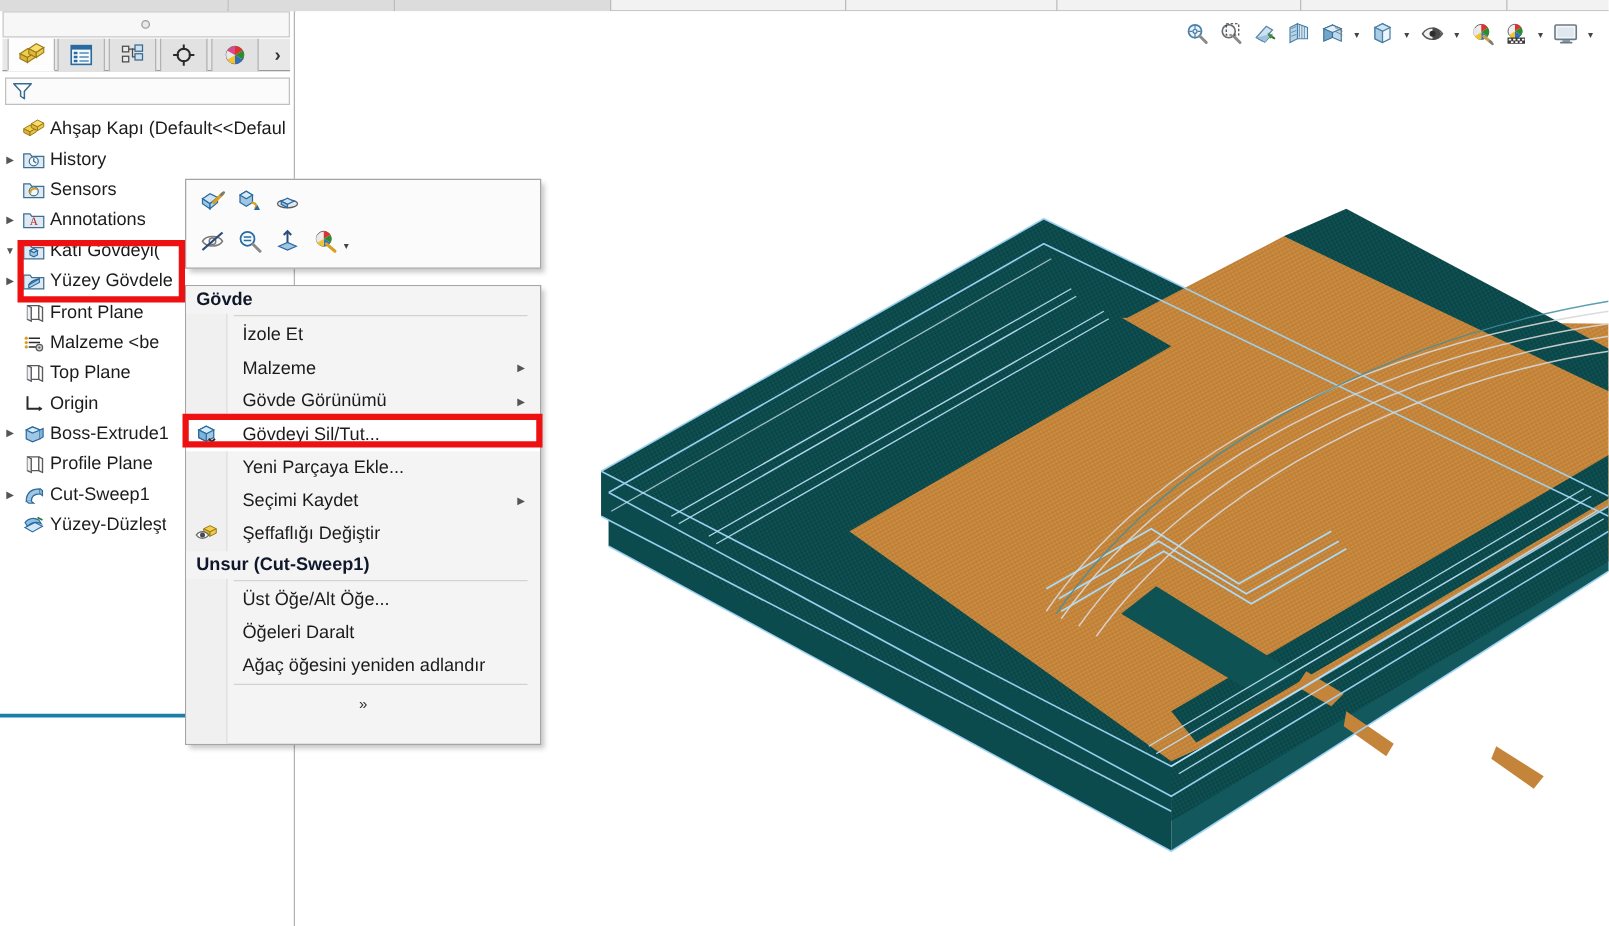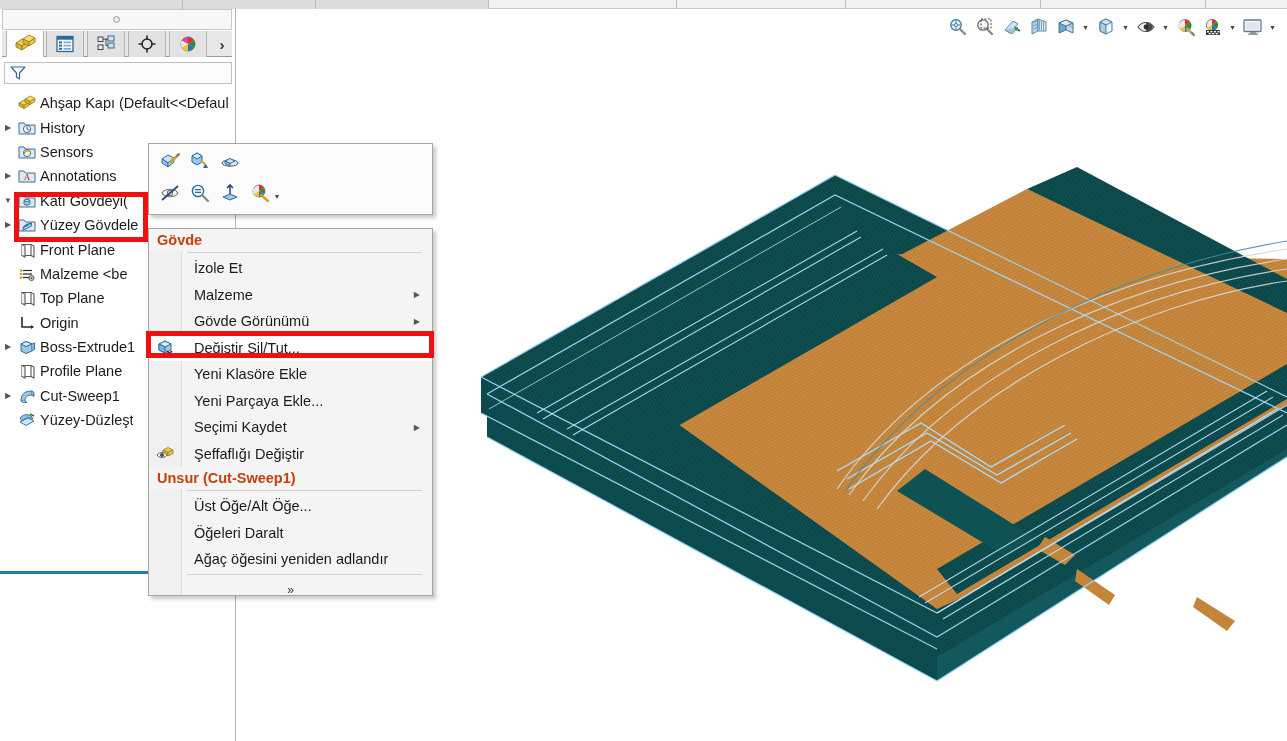--- a/index.html
+++ b/index.html
@@ -67,21 +67,21 @@
   .ctx-toolbar .tcaret { position: absolute; font-size: 8px; color: #444; }
 
   .ctxmenu { position: absolute; left: 148px; top: 228px; width: 285px; height: 368px;
              background: #f4f4f4; border: 1px solid #a5a5a5;
              box-shadow: 3px 3px 4px rgba(0,0,0,0.22); z-index: 45;
              font-size: 14.5px; color: #1b1b1b; }
   .ctxmenu .gutter { position: absolute; left: 0; top: 0; width: 33px; height: 100%;
                      background: #f0f0f0; border-right: 1px solid #dedede; }
   .ctxmenu .inner { position: absolute; left: 0; top: 0; width: 100%; }
   .ctx-head { position: relative; height: 22px; line-height: 22px;
-              font-weight: bold; font-size: 14.5px; color: #c2410c;
+              font-weight: bold; font-size: 14.5px; color: #0f172a;
               padding-left: 8px; background: #f4f4f4; z-index: 3; }
   .ctx-sep { position: relative; height: 1px; margin: 1px 10px 2px 38px;
              background: #d2d2d2; z-index: 3; }
   .ctx-item { position: relative; height: 26.5px; display: flex; align-items: center;
               z-index: 3; }
   .ctx-item .ci { width: 33px; flex: 0 0 33px; display: flex;
                   align-items: center; justify-content: center; }
   .ctx-item .clabel { padding-left: 12px; white-space: nowrap; }
   .ctx-item .carrow { position: absolute; right: 12px; font-size: 8px; color: #555; }
   .ctx-item.hl { background: #ffffff; }
@@ -680,27 +680,23 @@
 
       <div class="ctx-item hl">
         <div class="ci">
           <svg width="20" height="18" viewBox="0 0 20 18">
             <polygon points="3,5 9,2 15,5 15,11 9,14 3,11" fill="#9fc7e2" stroke="#2a6aa0" stroke-width="1"></polygon>
             <polygon points="3,5 9,2 15,5 9,8" fill="#d6ecf8" stroke="#2a6aa0" stroke-width="1"></polygon>
             <polygon points="3,5 9,8 9,14 3,11" fill="#7fb4d8" stroke="#2a6aa0" stroke-width="1"></polygon>
             <path d="M11,12 L16,17 M16,12 L11,17" stroke="#2a2a2a" stroke-width="1.5"></path>
           </svg>
         </div>
-        <div class="clabel">Değiştir Sil/Tut...</div>
-      </div>
-
-      <div class="ctx-item">
-        <div class="ci"></div>
-        <div class="clabel">Yeni Klasöre Ekle</div>
-      </div>
+        <div class="clabel">Gövdeyi Sil/Tut...</div>
+      </div>
+
 
       <div class="ctx-item">
         <div class="ci"></div>
         <div class="clabel">Yeni Parçaya Ekle...</div>
       </div>
 
       <div class="ctx-item">
         <div class="ci"></div>
         <div class="clabel">Seçimi Kaydet</div>
         <div class="carrow">▶</div>

